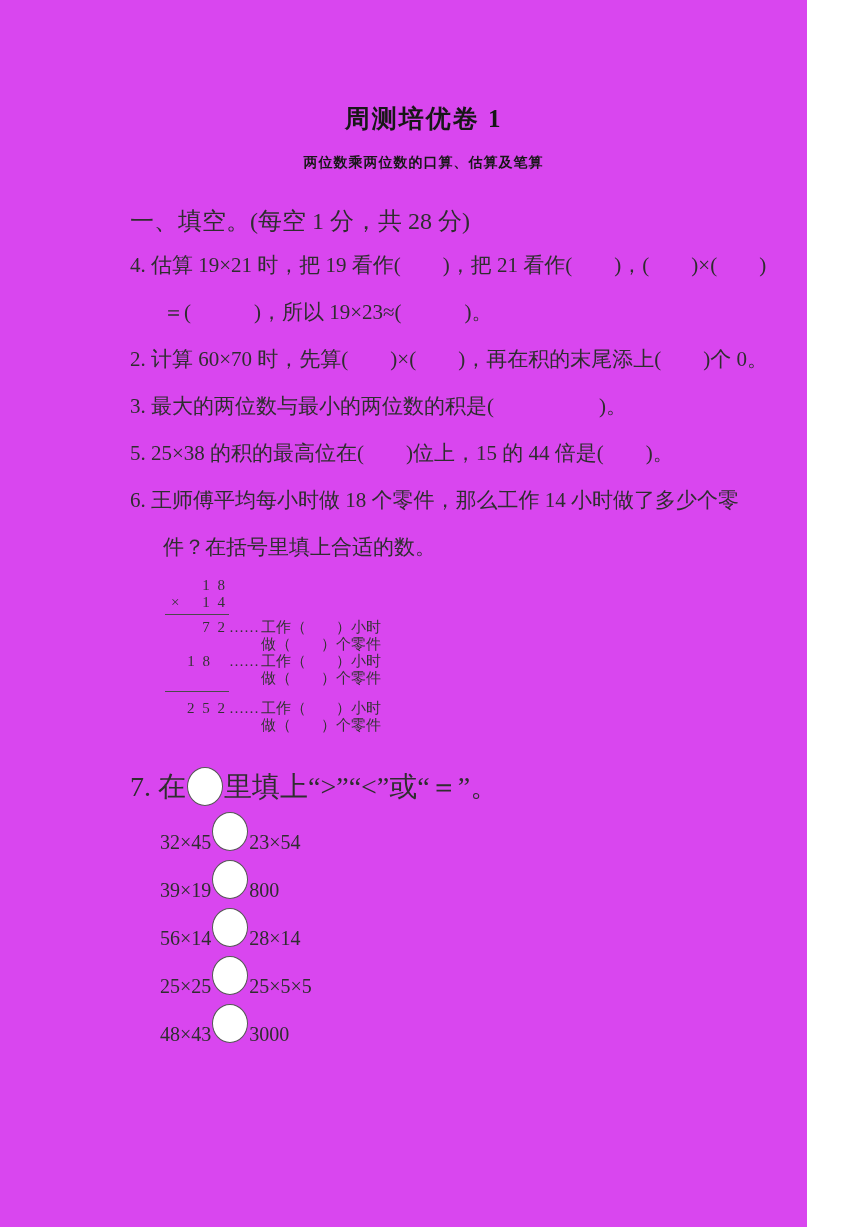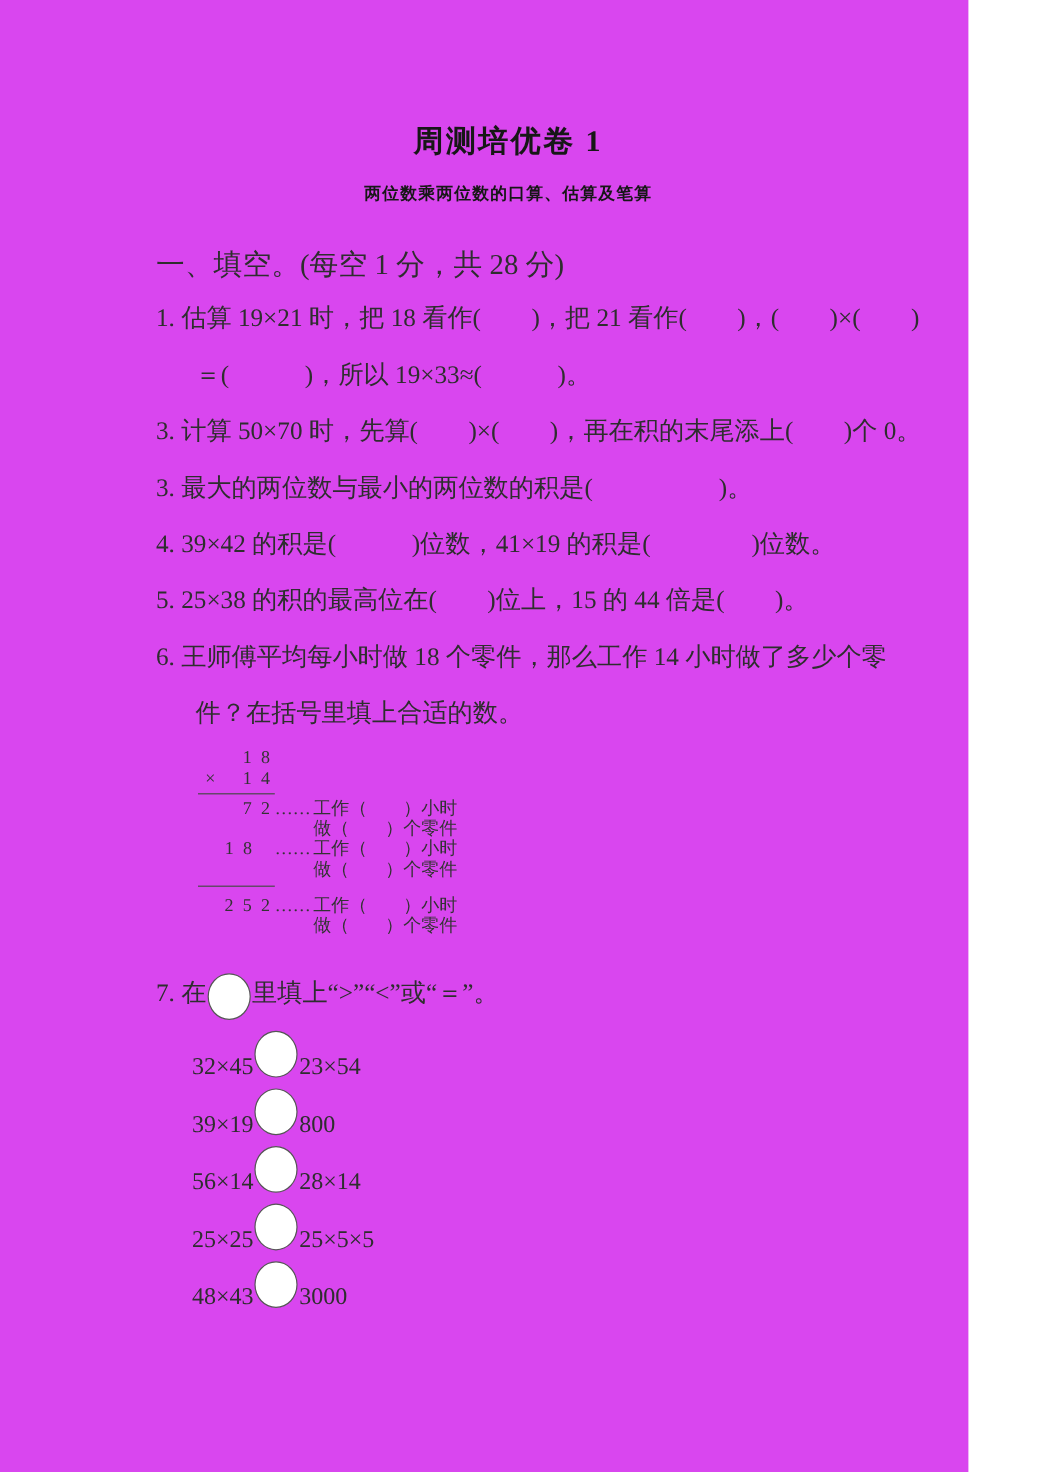--- a/index.html
+++ b/index.html
@@ -97,24 +97,24 @@
   .m-ann {
     display: inline-block;
   }
   .m-annline {
     display: block;
     white-space: nowrap;
   }
   
   .q7-line {
     display: flex;
-    align-items: flex-start;
+    align-items: center;
     margin-top: 30px;
     height: 46px;
-    font-size: 21px;
+    font-size: 28px;
   }
   .q7-line .txt {
     line-height: 32px;
     white-space: nowrap;
   }
   .circle {
     display: inline-block;
     width: 34px;
     height: 37px;
     border: 1px solid #555555;
@@ -145,27 +145,26 @@
 
 <div class="page">
   <div class="content">
 
     <h1 class="title">周测培优卷 1</h1>
     <h2 class="subtitle">两位数乘两位数的口算、估算及笔算</h2>
 
     <div class="section-heading">一、填空。(每空 1 分，共 28 分)</div>
 
     <div>
-      <div class="q-line">1. 估算 19×21 时，把 18 看作(　　)，把 21 看作(　　)，(　　)×(　　)</div>
-      <div class="q-line indent">＝(　　　)，所以 19×33≈(　　　)。</div>
-    </div>
-
-    <div class="q-line">3. 计算 50×70 时，先算(　　)×(　　)，再在积的末尾添上(　　)个 0。</div>
+      <div class="q-line">4. 估算 19×21 时，把 19 看作(　　)，把 21 看作(　　)，(　　)×(　　)</div>
+      <div class="q-line indent">＝(　　　)，所以 19×23≈(　　　)。</div>
+    </div>
+
+    <div class="q-line">2. 计算 60×70 时，先算(　　)×(　　)，再在积的末尾添上(　　)个 0。</div>
     <div class="q-line">3. 最大的两位数与最小的两位数的积是(　　　　　)。</div>
-    <div class="q-line">4. 39×42 的积是(　　　)位数，41×19 的积是(　　　　)位数。</div>
     <div class="q-line">5. 25×38 的积的最高位在(　　)位上，15 的 44 倍是(　　)。</div>
 
     <div>
       <div class="q-line">6. 王师傅平均每小时做 18 个零件，那么工作 14 小时做了多少个零</div>
       <div class="q-line indent">件？在括号里填上合适的数。</div>
     </div>
 
     <div class="mult">
       <div class="m-row">
         <span class="m-col">1 8</span>

